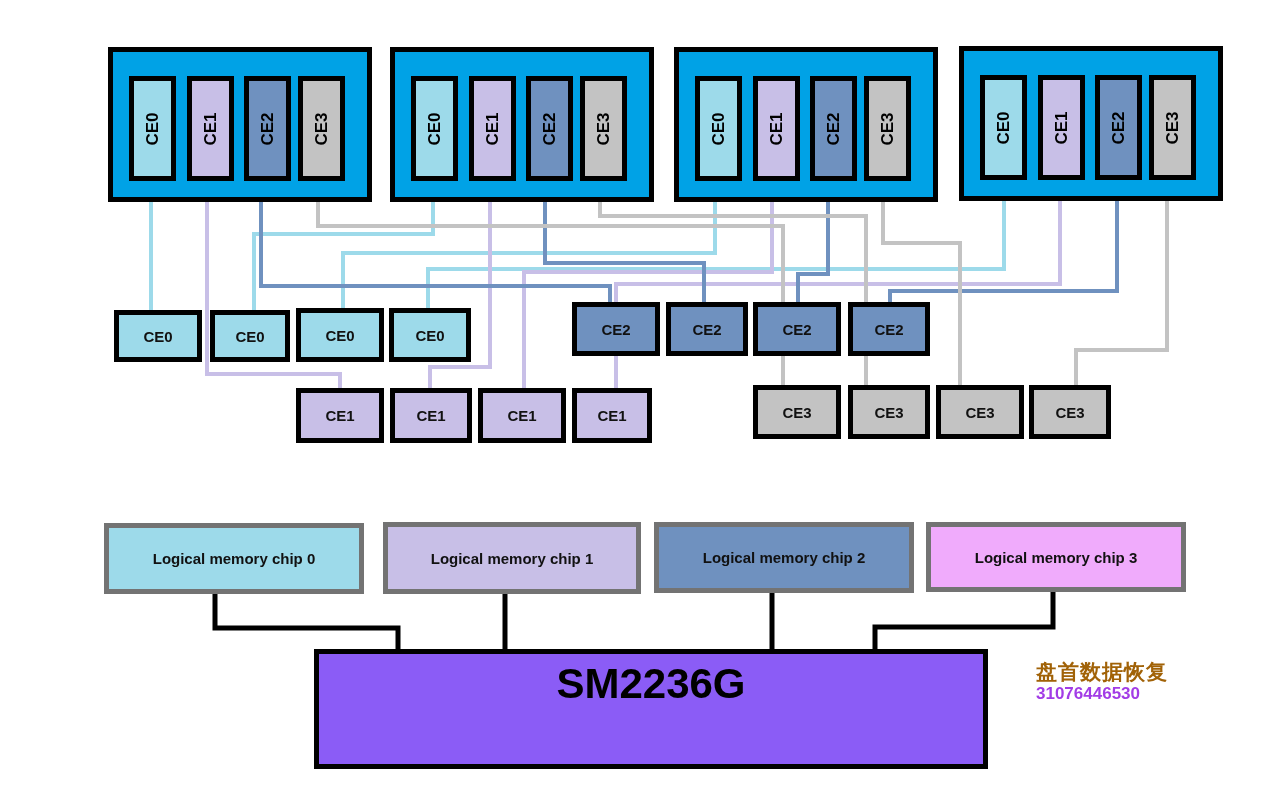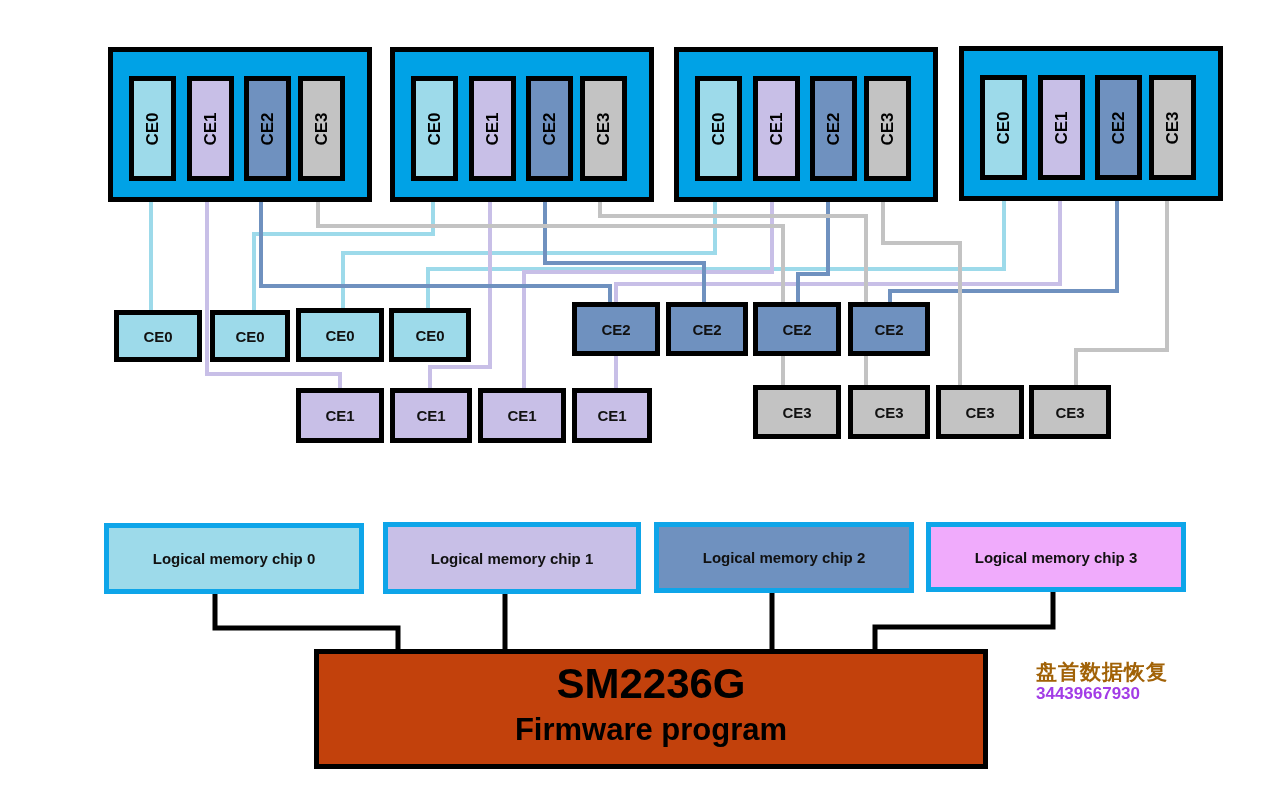--- a/index.html
+++ b/index.html
@@ -5,23 +5,23 @@
   html, body { margin:0; padding:0; background:#ffffff; }
   body { width:1280px; height:809px; position:relative; overflow:hidden;
          font-family:"Liberation Sans", sans-serif; }
   svg#wires { position:absolute; left:0; top:0; width:1280px; height:809px; }
   .package { position:absolute; background:#00a2e6; border:5px solid #000; box-sizing:border-box; }
   .die { position:absolute; top:24px; width:47px; height:105px; border:5px solid #000; box-sizing:border-box;
          display:flex; align-items:center; justify-content:center; }
   .die span { transform:rotate(-90deg); font-weight:bold; font-size:17px; color:#000; white-space:nowrap; }
   .ce-box { position:absolute; width:76px; height:46px; border:5px solid #000; box-sizing:border-box;
             display:flex; align-items:center; justify-content:center; font-weight:bold; font-size:15px; color:#111; }
-  .logical { position:absolute; height:70px; border:5px solid #0ea5e9; box-sizing:border-box;
+  .logical { position:absolute; height:70px; border:5px solid #737373; box-sizing:border-box;
              display:flex; align-items:center; justify-content:center; font-weight:bold; font-size:15px; color:#111; }
-  .controller { position:absolute; left:314px; top:649px; width:674px; height:120px; background:#c2410c;
+  .controller { position:absolute; left:314px; top:649px; width:674px; height:120px; background:#8b5cf6;
                 border:5px solid #000; box-sizing:border-box; text-align:center; }
   .controller .model { font-weight:bold; font-size:42px; margin-top:6px; line-height:48px; }
   .controller .sub { font-weight:bold; font-size:31px; margin-top:4px; line-height:36px; }
   .watermark { position:absolute; left:1036px; top:658px; text-align:left; }
   .watermark .wm-name { font-weight:bold; font-size:21px; color:#a16207; letter-spacing:1px; }
   .watermark .wm-phone { font-weight:bold; font-size:17px; color:#a23ce6; margin-top:-2px; }
 </style>
 </head>
 <body>
 
@@ -167,19 +167,18 @@
   </div>
 <div class="logical" style="left:654px;top:522px;width:260px;height:71px;background:#6f91bf;">
     <span>Logical memory chip 2</span>
   </div>
 <div class="logical" style="left:926px;top:522px;width:260px;height:70px;background:#f0abfc;">
     <span>Logical memory chip 3</span>
   </div>
 
 <div class="controller">
   <div class="model">SM2236G</div>
-  <div class="sub">Firmware program</div>
 </div>
 
 <div class="watermark">
   <div class="wm-name">盘首数据恢复</div>
-  <div class="wm-phone">34439667930</div>
+  <div class="wm-phone">31076446530</div>
 </div>
 
 </body></html>

